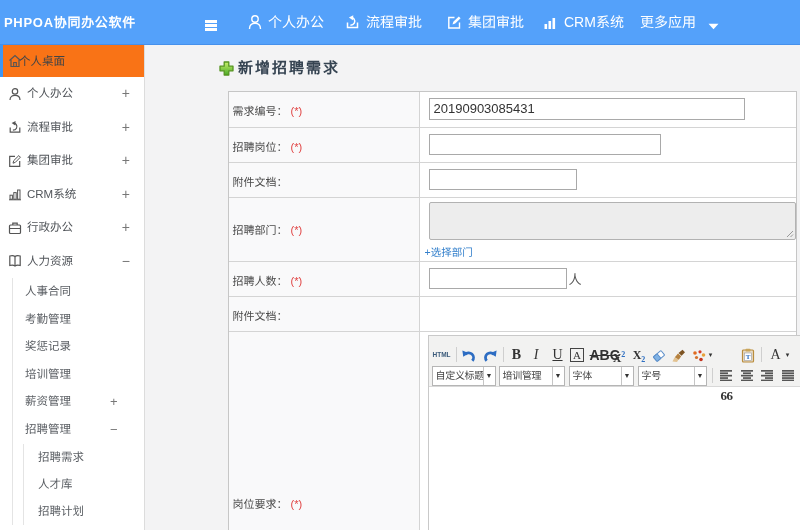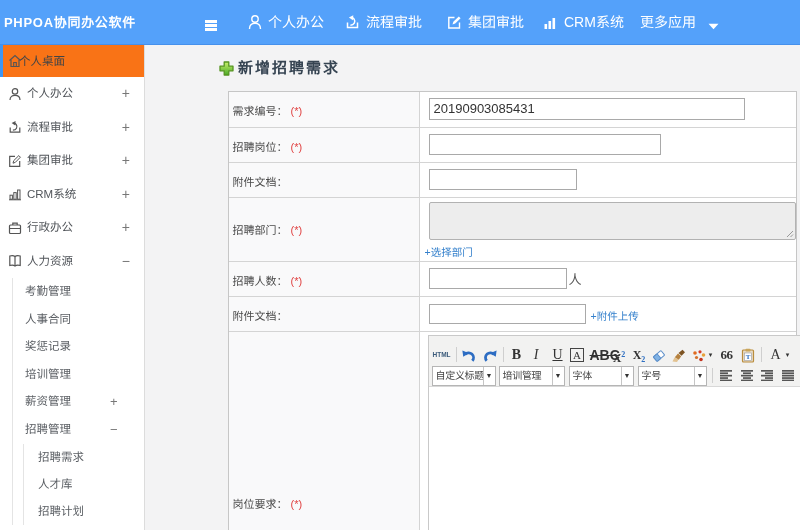--- a/index.html
+++ b/index.html
@@ -129,22 +129,22 @@
         <path d="M1.5 7.5 L13 7.5" stroke="#555" stroke-width="1"></path>
       </svg>
     行政办公<span class="pm">+</span></div>
   <div class="sitem">
     <svg class="sicon" width="14" height="14" viewBox="0 0 14 14">
         <path d="M7 2.5 C5.8 1.6 3.8 1.5 1.8 2 L1.8 11.5 C3.8 11 5.8 11.1 7 12 C8.2 11.1 10.2 11 12.2 11.5 L12.2 2 C10.2 1.5 8.2 1.6 7 2.5 Z" fill="none" stroke="#555" stroke-width="1.2"></path>
         <path d="M7 2.5 L7 12" stroke="#555" stroke-width="1.2"></path>
       </svg>
     人力资源<span class="pm">−</span></div>
   <div class="sub1">
+    <div class="s1item">人事合同</div>
     <div class="s1item">考勤管理</div>
-    <div class="s1item">人事合同</div>
     <div class="s1item">奖惩记录</div>
     <div class="s1item">培训管理</div>
     <div class="s1item">薪资管理<span class="pm">+</span></div>
     <div class="s1item">招聘管理<span class="pm">−</span></div>
     <div class="sub2">
       <div class="s2item">招聘需求</div>
       <div class="s2item">人才库</div>
       <div class="s2item">招聘计划</div>
     </div>
   </div>
@@ -210,24 +210,20 @@
         </div>
       <div class="fr">
           <div class="inp" style="left:8px; top:6px; width:138px; height:21px;"></div>
           <span style="position:absolute; left:148px; top:7px; font-size:13px; color:#555;">人</span>
         </div>
     </div>
 
     <div class="frow" style="height:35px;">
       <div class="fl">
           <div class="flbl" style="top:10px;">附件文档：</div>
-        </div>
-      <div class="fr">
-          <div class="inp" style="left:8px; top:7px; width:157px; height:20px;"></div>
-          <span class="blink" style="position:absolute; left:170px; top:11px;">+附件上传</span>
         </div>
     </div>
 
     <div class="frow" style="height:260px; border-bottom:none;">
       <div class="fl">
           <div class="flbl" style="top:163px;">岗位要求：&nbsp;<span class="req">(*)</span></div>
         </div>
       <div class="fr" id="edcell">
         <div class="editor">
 
@@ -262,21 +258,21 @@
                   <path d="M7.5 4 L11.5 0.8 L14 3.2 L10.6 6.8 Z" fill="#7d5423"></path>
                 </svg></span>
             <span class="ti" style="left:262px; width:17px;"><svg width="16" height="14" viewBox="0 0 16 14" style="vertical-align:middle;">
                   <circle cx="4" cy="4" r="1.8" fill="#e06a1f"></circle>
                   <circle cx="9" cy="2.8" r="1.6" fill="#d43c2a"></circle>
                   <circle cx="12.5" cy="6" r="1.8" fill="#e8a23c"></circle>
                   <circle cx="5.5" cy="8.5" r="1.6" fill="#d4702a"></circle>
                   <circle cx="10" cy="10.5" r="1.8" fill="#c4341f"></circle>
                 </svg></span>
             <span class="ti" style="left:278px; width:8px; font-size:7px;">▾</span>
-            <span class="ti serif" style="left:288px; width:20px; font-size:13px; font-weight:bold; letter-spacing:-0.5px;">66</span>
+            <span class="ti serif" style="left:288px; width:20px; font-size:13px; font-weight:bold; letter-spacing:-0.5px;margin-top:41px;">66</span>
             <span class="ti" style="left:310px; width:18px;"><svg width="14" height="15" viewBox="0 0 14 15" style="vertical-align:middle;">
                   <rect x="1.5" y="2" width="11" height="12" rx="1" fill="#e8dcc8" stroke="#b98c3c" stroke-width="1.2"></rect>
                   <rect x="4.5" y="0.8" width="5" height="2.8" rx="0.8" fill="#c9a55a"></rect>
                   <rect x="3.5" y="5" width="7" height="7.5" fill="#fff" stroke="#999" stroke-width="0.6"></rect>
                   <text x="7" y="11" text-anchor="middle" font-size="7" font-weight="bold" fill="#2d6fc2" font-family="Liberation Serif">T</text>
                 </svg></span>
             <span class="tsep" style="left:332px;"></span>
             <span class="ti serif" style="left:338px; width:18px; font-size:14px;">A</span>
             <span class="ti" style="left:355px; width:8px; font-size:7px;">▾</span>
             <span class="ti serif" style="left:366px; width:18px; font-size:13px; color:#c87820;">a</span>

